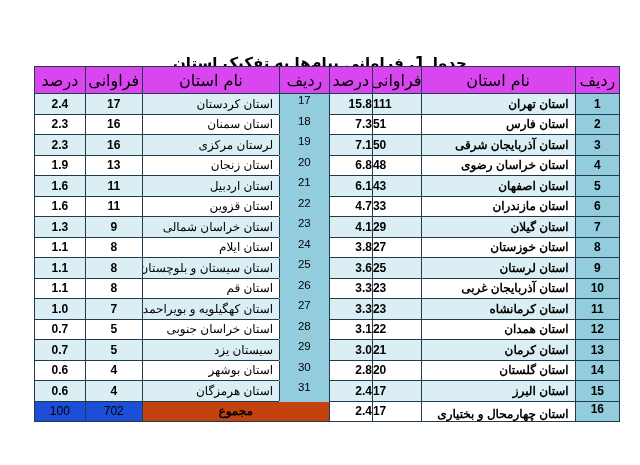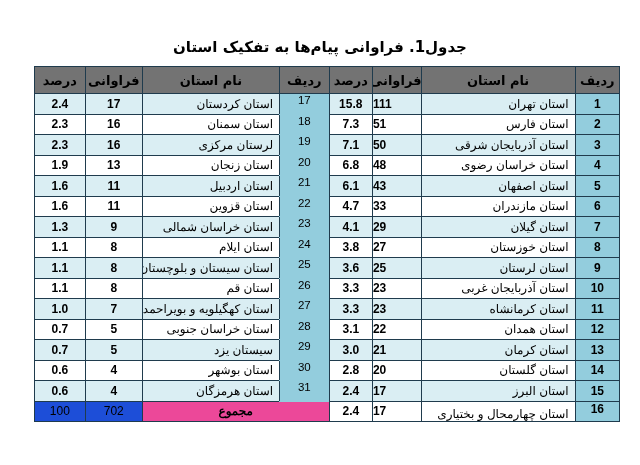--- a/index.html
+++ b/index.html
@@ -1,50 +1,50 @@
 <!DOCTYPE html>
 <html><head>
 <meta charset="utf-8">
 <style>
   html, body { margin: 0; padding: 0; background: #ffffff; }
   body { width: 640px; height: 465px; position: relative; overflow: hidden; font-family: "DejaVu Sans", sans-serif; }
   .title {
-    position: absolute; top: 38px; left: 0; width: 640px; text-align: center;
+    position: absolute; top: 54px; left: 0; width: 640px; text-align: center;
     font-size: 15px; font-weight: bold; color: #000; direction: rtl;
   }
   table.main {
     position: absolute; top: 66px; left: 34px; width: 586px;
     border-collapse: collapse; direction: rtl; table-layout: fixed;
     border: 1.5px solid #1f3b4d;
   }
   table.main td, table.main th {
     border: 1px solid #1f3b4d; padding: 0; height: 19.5px;
     font-family: "Liberation Sans", sans-serif; font-size: 12px; color: #000;
     overflow: hidden; white-space: nowrap;
   }
   table.main th {
-    height: 26px; background: #737373; font-weight: bold; font-size: 13px;
+    height: 26px; background: #d946ef; font-weight: normal; font-size: 16px;
     font-family: "DejaVu Sans", sans-serif;
   }
   .c-radif { width: 42px; text-align: center; }
-  .c-name { width: 146px; text-align: right; padding-right: 6px !important; }
+  .c-name { width: 146px; text-align: right; padding-right: 6px !important; font-weight: bold; }
   .c-freq { width: 46px; text-align: left; font-weight: bold; }
-  .c-pct { width: 41px; text-align: center; font-weight: bold; }
+  .c-pct { width: 41px; text-align: right; font-weight: bold; }
   .l-radif { width: 47px; text-align: center; font-weight: normal !important; vertical-align: top; font-size: 11.5px !important; }
   .l-name { width: 130px; text-align: right; padding-right: 6px !important; }
   .l-freq { width: 54px; text-align: center; font-weight: bold; }
   .l-pct { width: 48px; text-align: center; font-weight: bold; }
 
   td.radif-cell { background: #93cddd; font-weight: bold; }
   td.l-radif-cell { background: #93cddd; border-top-color: #93cddd !important; border-bottom-color: #93cddd !important; }
   tr.odd td.data { background: #daeef3; }
   tr.even td.data { background: #ffffff; }
   td.name-cell { font-family: "DejaVu Sans", sans-serif; font-size: 11px; margin-top: 28px; }
   tr.total td.total-cell { background: #1d4ed8; font-weight: normal; }
-  td.total-label { background: #ec4899; text-align: center; font-weight: bold; font-family: "DejaVu Sans", sans-serif; font-size: 12.5px; }
+  td.total-label { background: #c2410c; text-align: center; font-weight: bold; font-family: "DejaVu Sans", sans-serif; font-size: 12.5px; }
   tr.last td.name-cell.right { vertical-align: bottom; }
   tr.last td.radif-cell { vertical-align: top; }
 </style>
 </head>
 <body>
 
 <div class="title">جدول1. فراوانی پیام‌ها به تفکیک استان</div>
 
 <table class="main">
   <colgroup>

